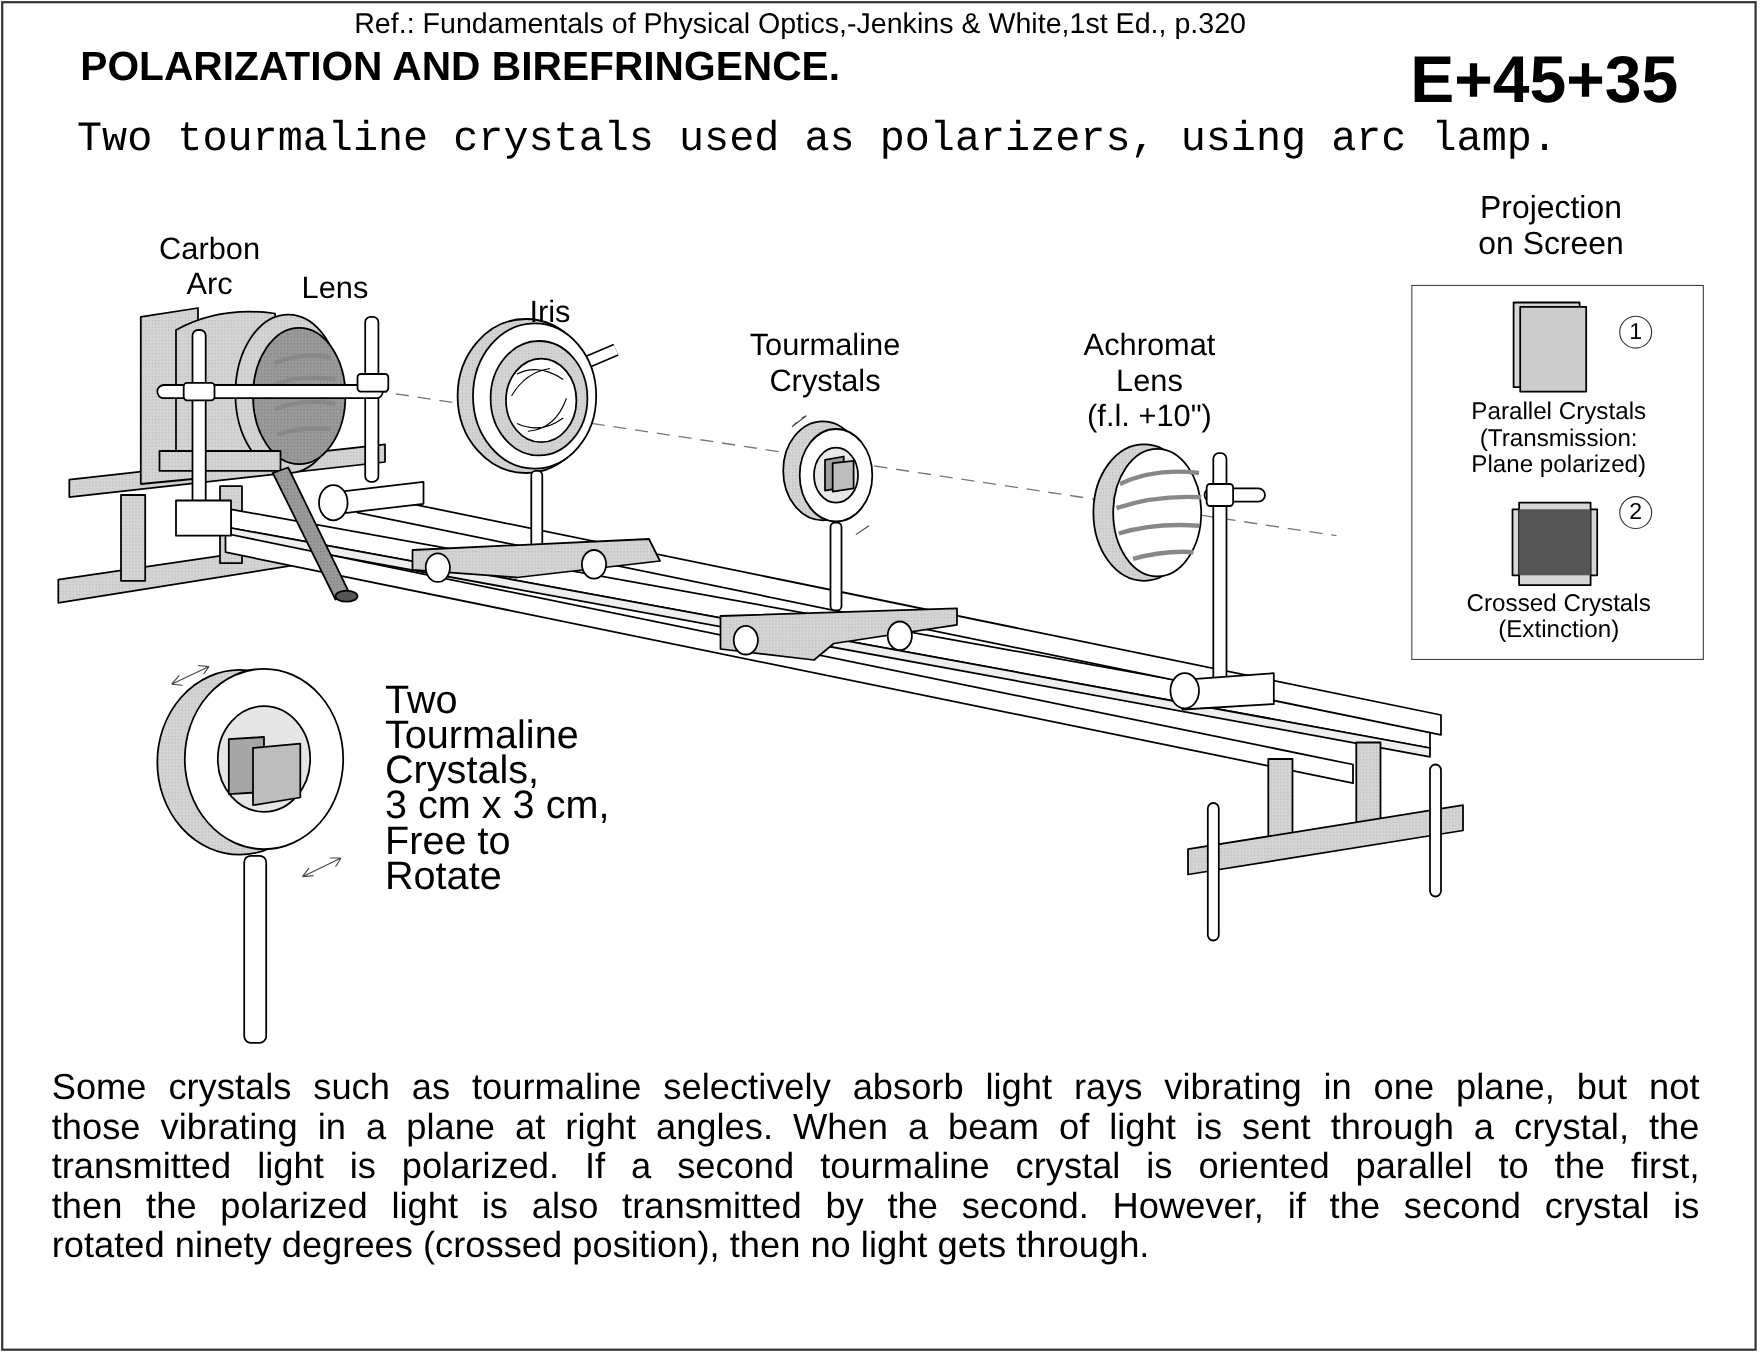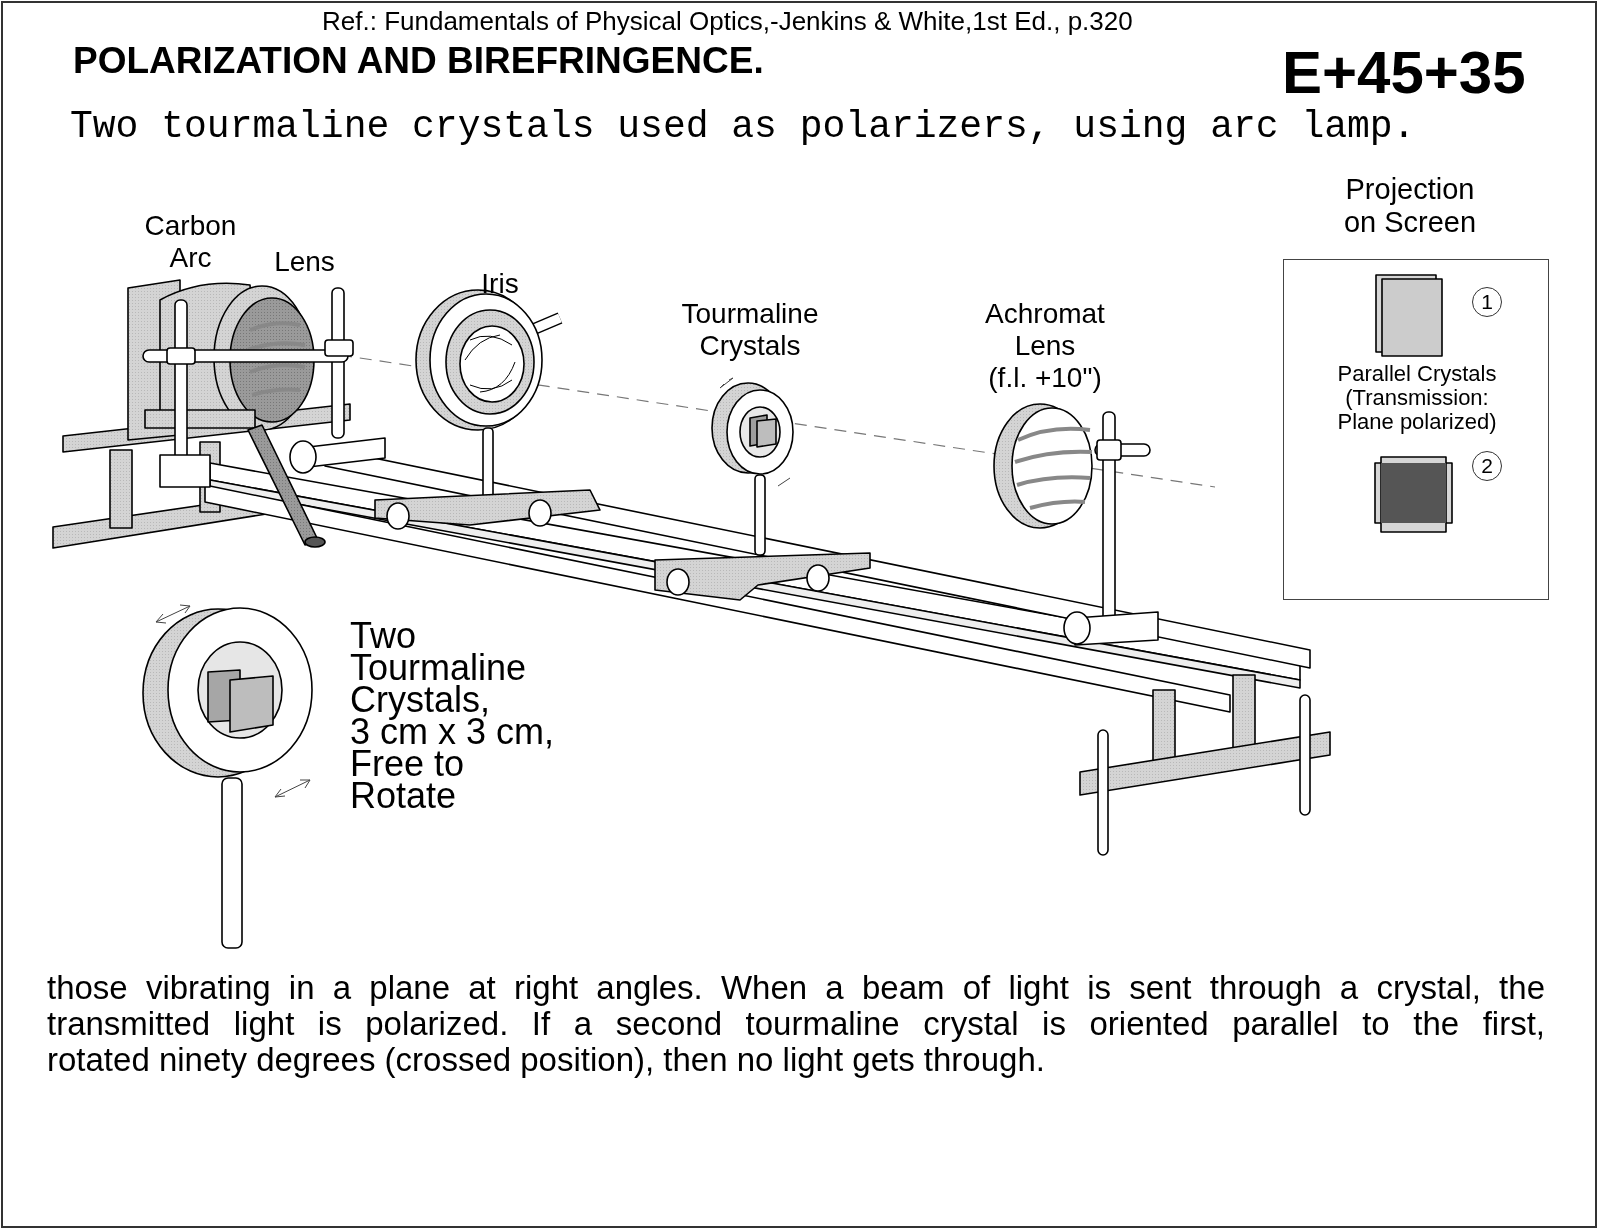--- a/index.html
+++ b/index.html
@@ -187,19 +187,25 @@
   <div>on Screen</div>
 </div>
 <div class="proj-box">
   <div class="badge" style="left:188px;top:27px;">1</div>
   <div class="abs proj-caption" style="top:102px;">
     <div>Parallel Crystals</div>
     <div>(Transmission:</div>
     <div>Plane polarized)</div>
   </div>
   <div class="badge" style="left:188px;top:191px;">2</div>
+  <div class="abs proj-caption" style="top:276px;">
+    <div>Crossed Crystals</div>
+    <div>(Extinction)</div>
+  </div>
 </div>
 
 <div class="para">
+  <span>Some crystals such as tourmaline selectively absorb light rays vibrating in one plane, but not</span>
   <span>those vibrating in a plane at right angles. When a beam of light is sent through a crystal, the</span>
   <span>transmitted light is polarized. If a second tourmaline crystal is oriented parallel to the first,</span>
+  <span>then the polarized light is also transmitted by the second. However, if the second crystal is</span>
   <span class="last">rotated ninety degrees (crossed position), then no light gets through.</span>
 </div>
 
 </body></html>

